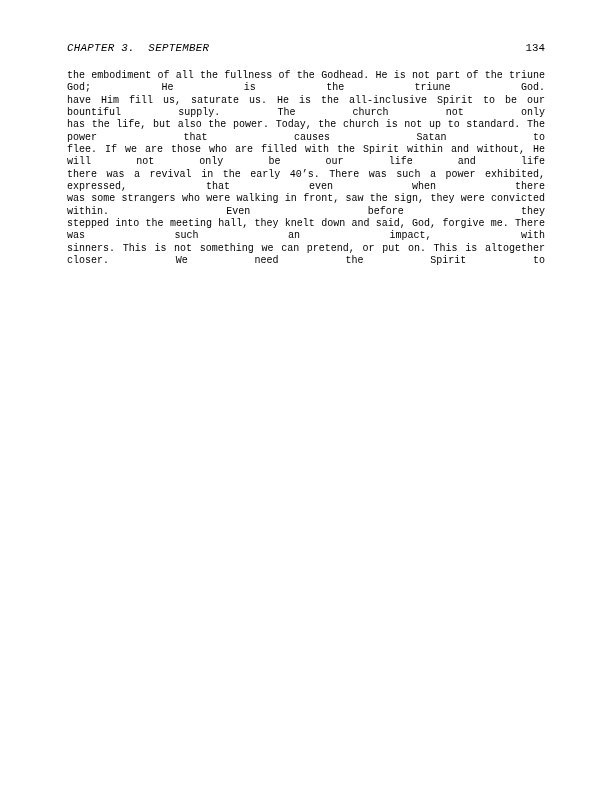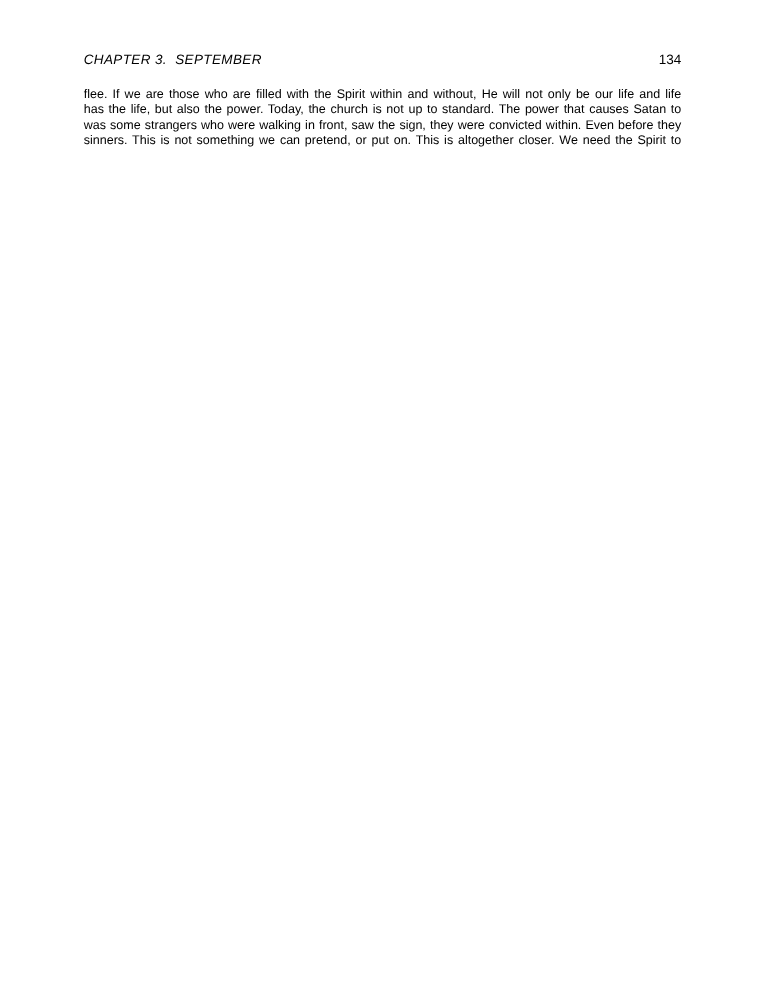--- a/index.html
+++ b/index.html
@@ -6,21 +6,21 @@
     margin: 0;
     padding: 0;
     background: #ffffff;
   }
   .page {
     position: relative;
     width: 612px;
     height: 684px;
     background: #ffffff;
     color: #000000;
-    font-family: Liberation Sans, sans-serif;
+    font-family: Liberation Mono, monospace;
     overflow: hidden;
   }
   .running-header {
     position: absolute;
     left: 67px;
     right: 67px;
     top: 42px;
     display: flex;
     justify-content: space-between;
     align-items: baseline;
@@ -55,19 +55,23 @@
 <body>
 
 <div class="page">
 
   <div class="running-header">
     <span class="chapter">CHAPTER 3.  SEPTEMBER</span>
     <span class="pagenum">134</span>
   </div>
 
   <div class="body-text">
+    <div class="line">the embodiment of all the fullness of the Godhead. He is not part of the triune God; He is the triune God.</div>
+    <div class="line">have Him fill us, saturate us. He is the all-inclusive Spirit to be our bountiful supply. The church not only</div>
+    <div class="line">has the life, but also the power. Today, the church is not up to standard. The power that causes Satan to</div>
     <div class="line">flee. If we are those who are filled with the Spirit within and without, He will not only be our life and life</div>
-    <div class="line">has the life, but also the power. Today, the church is not up to standard. The power that causes Satan to</div>
+    <div class="line">there was a revival in the early 40’s. There was such a power exhibited, expressed, that even when there</div>
     <div class="line">was some strangers who were walking in front, saw the sign, they were convicted within. Even before they</div>
+    <div class="line">stepped into the meeting hall, they knelt down and said, God, forgive me. There was such an impact, with</div>
     <div class="line">sinners. This is not something we can pretend, or put on. This is altogether closer. We need the Spirit to</div>
   </div>
 
 </div>
 
 </body></html>

